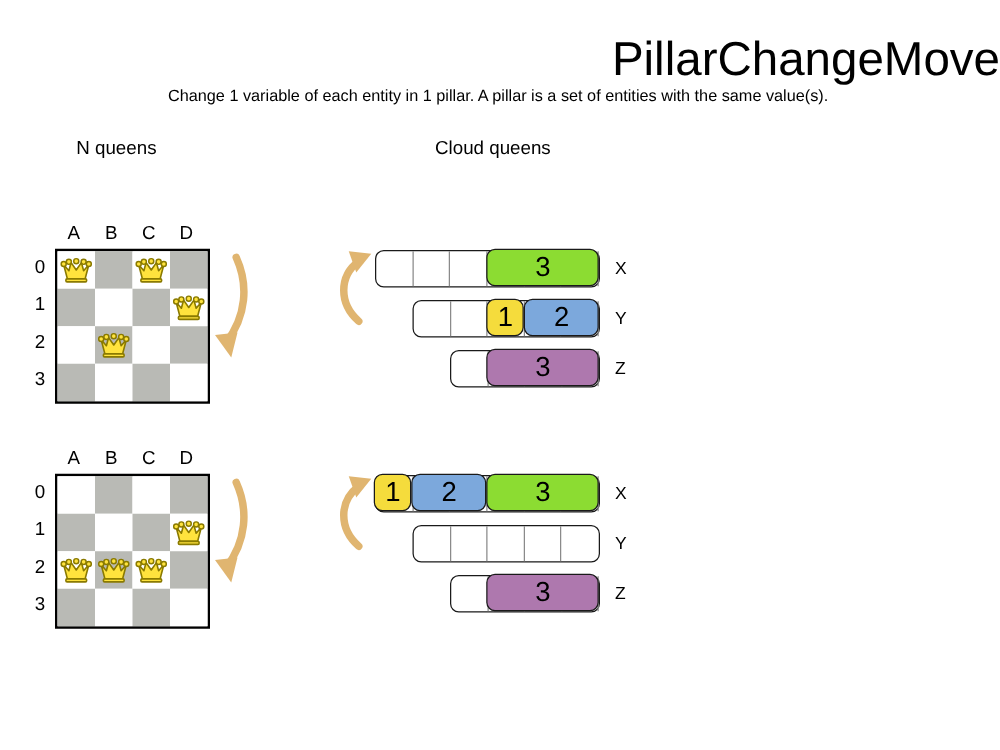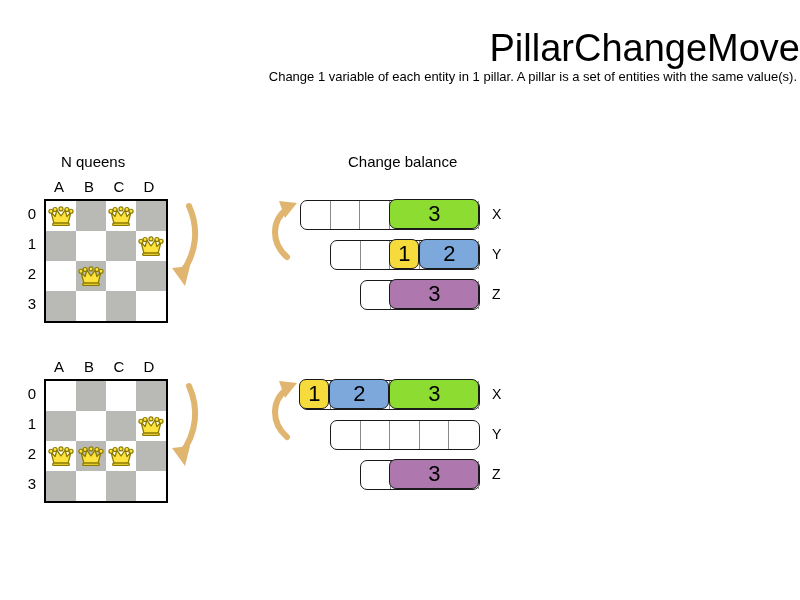--- a/index.html
+++ b/index.html
@@ -26,32 +26,31 @@
     font-size: 38px;
     font-weight: normal;
     line-height: 44px;
     letter-spacing: 0px;
   }
   #page-subtitle {
     position: absolute;
     top: 69px;
     left: 0;
     width: 797px;
-    text-align: right;
+    text-align: center;
     font-size: 13px;
     line-height: 16px;
   }
 
   
   .section-heading {
     position: absolute;
     font-size: 15px;
     line-height: 18px;
     white-space: nowrap;
-    margin-top: 43px;
   }
   #heading-nqueens { left: 61px; top: 110px; }
   #heading-cloud   { left: 348px; top: 110px; }
 
   
   .board-wrap {
     position: absolute;
     width: 200px;
     height: 160px;
   }
@@ -174,21 +173,21 @@
   #arrow-cloud-top      { left: 265px; top: 195px; }
   #arrow-cloud-bottom   { left: 265px; top: 375px; }
 </style>
 </head>
 <body>
 
 <div id="page-title">PillarChangeMove</div>
 <div id="page-subtitle">Change 1 variable of each entity in 1 pillar. A pillar is a set of entities with the same value(s).</div>
 
 <div class="section-heading" id="heading-nqueens">N queens</div>
-<div class="section-heading" id="heading-cloud">Change balance</div>
+<div class="section-heading" id="heading-cloud">Cloud queens</div>
 
 <div class="board-wrap" id="board-top">
   <div class="board-labels">
       <div class="col-label" style="left: 20px;">A</div>
       <div class="col-label" style="left: 50px;">B</div>
       <div class="col-label" style="left: 80px;">C</div>
       <div class="col-label" style="left: 110px;">D</div>
       <div class="row-label" style="top: 30px;">0</div>
       <div class="row-label" style="top: 60px;">1</div>
       <div class="row-label" style="top: 90px;">2</div>

